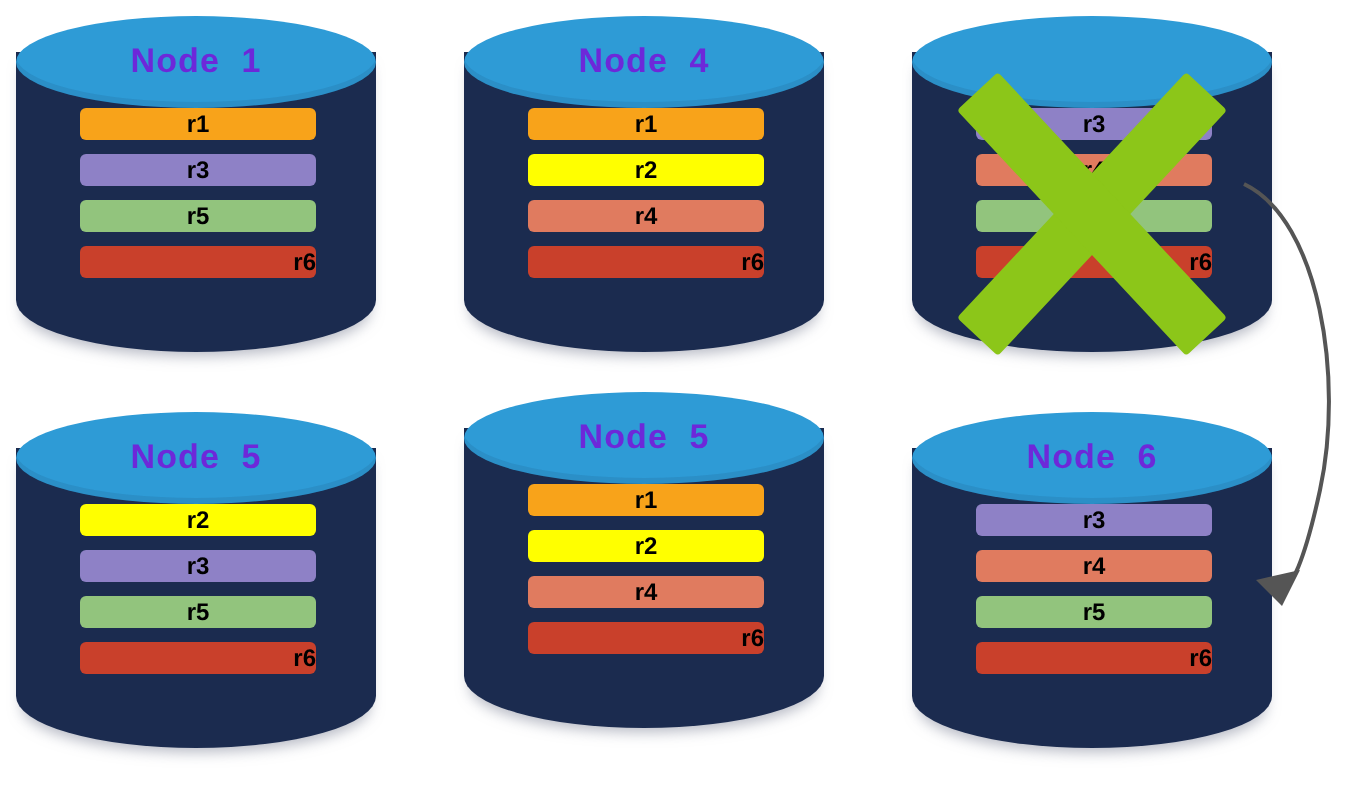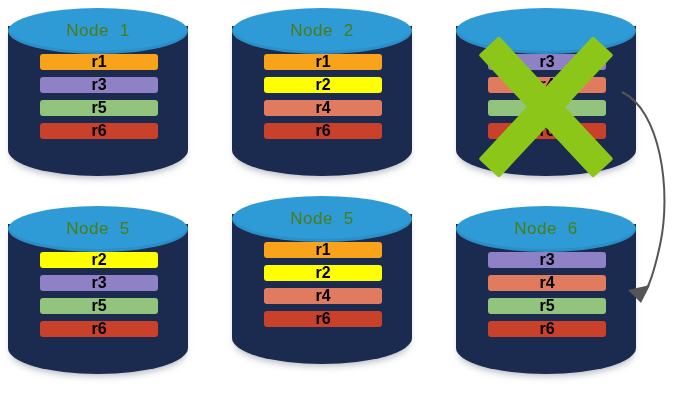--- a/index.html
+++ b/index.html
@@ -52,45 +52,45 @@
   }
 
   .node-title {
     position: absolute;
     left: 0;
     top: 0;
     width: 180px;
     height: 46px;
     line-height: 46px;
     text-align: center;
-    color: #4d7c0f;
+    color: #6d28d9;
     font-size: 17px;
-    font-weight: normal;
+    font-weight: bold;
     letter-spacing: 0.6px;
     white-space: pre;
   }
 
   .rows {
     position: absolute;
     left: 32px;
     top: 46px;
     width: 118px;
   }
 
   .row-bar {
     height: 16px;
     margin-bottom: 7px;
     border-radius: 3px;
     text-align: center;
     line-height: 16px;
-    font-size: 16px;
+    font-size: 12px;
     font-weight: bold;
     color: #000000;
   }
-  .row-bar:last-child { margin-bottom: 0; }
+  .row-bar:last-child { margin-bottom: 0; text-align: right; }
 
   
   .cross {
     position: absolute;
     left: 14px;
     top: 34px;
     width: 152px;
     height: 130px;
     pointer-events: none;
   }
@@ -128,21 +128,21 @@
       <div class="row-bar" style="background: rgb(248, 163, 26);">r1</div>
       <div class="row-bar" style="background: rgb(142, 129, 198);">r3</div>
       <div class="row-bar" style="background: rgb(146, 196, 125);">r5</div>
       <div class="row-bar" style="background: rgb(201, 64, 43);">r6</div>
     </div>
   </div>
 
   <div class="node" style="left:232px; top:8px;">
     <div class="cyl-body"></div>
     <div class="cyl-top"></div>
-    <div class="node-title">Node  2</div>
+    <div class="node-title">Node  4</div>
     <div class="rows">
       <div class="row-bar" style="background: rgb(248, 163, 26);">r1</div>
       <div class="row-bar" style="background: rgb(255, 255, 0);">r2</div>
       <div class="row-bar" style="background: rgb(224, 123, 95);">r4</div>
       <div class="row-bar" style="background: rgb(201, 64, 43);">r6</div>
     </div>
   </div>
 
   <div class="node" style="left:456px; top:8px;">
     <div class="cyl-body"></div>

